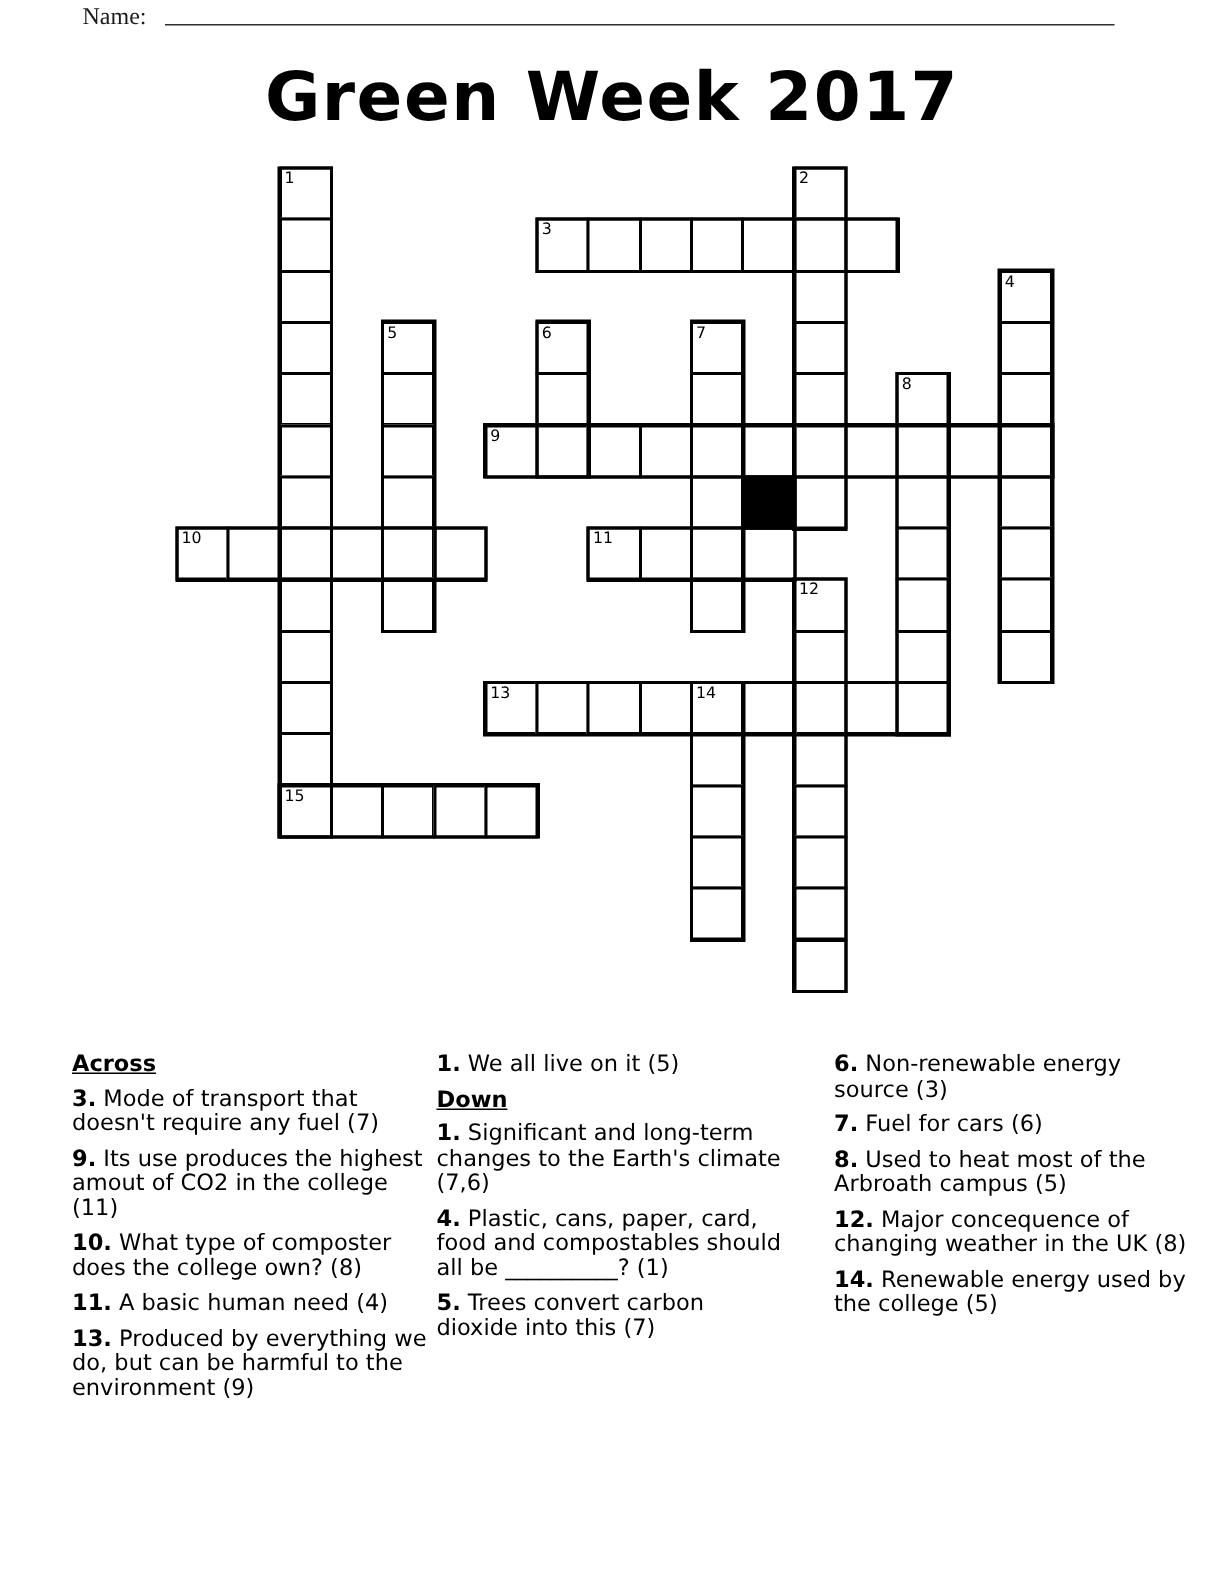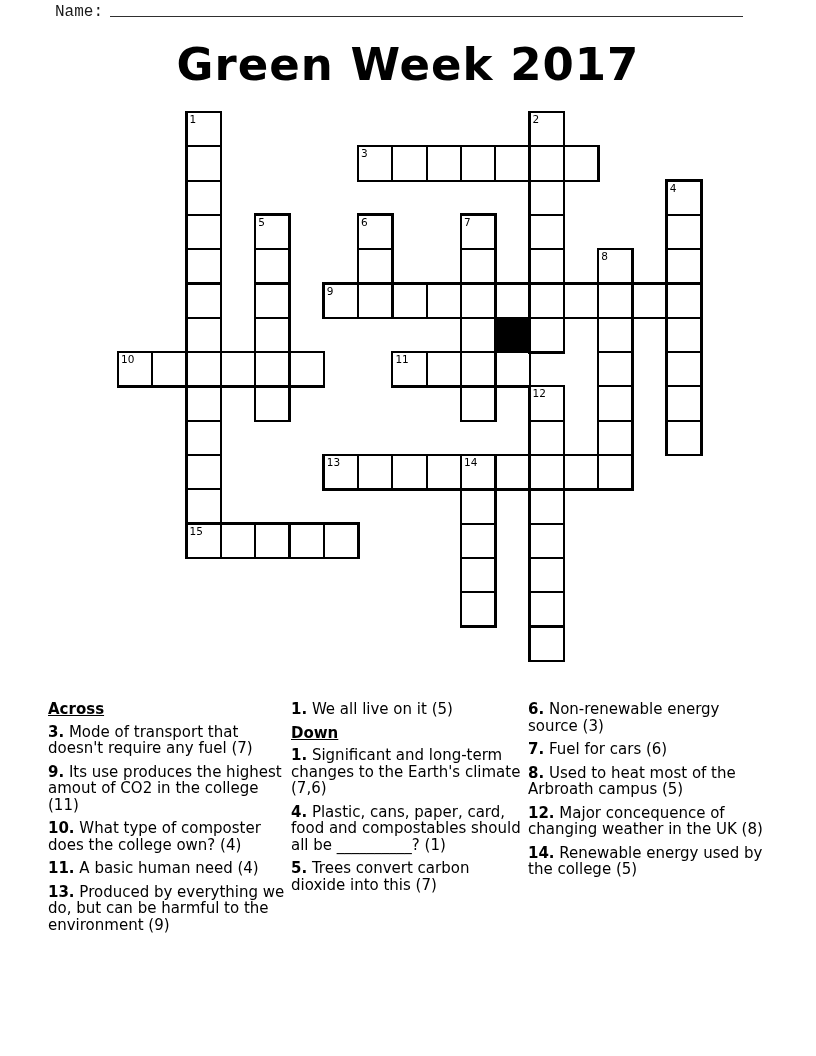--- a/index.html
+++ b/index.html
@@ -10,21 +10,21 @@
     background: #ffffff;
     color: #000;
     font-family: "DejaVu Sans", sans-serif;
     overflow: hidden;
   }
   
   .name-label {
     position: absolute;
     left: 55px;
     top: 3px;
-    font-family: Liberation Mono, monospace;
+    font-family: Liberation Serif, serif;
     font-size: 16px;
     line-height: 18px;
     color: #1a1a1a;
   }
   .name-line {
     position: absolute;
     left: 110px;
     top: 2px;
     width: 633px;
     height: 14px;
@@ -229,32 +229,32 @@
       <div class="word-outline" style="left: 411.1px; top: 273.9px; width: 37.3px; height: 277.4px;"></div>
       <div class="word-outline" style="left: 205.3px; top: 342.5px; width: 311.7px; height: 37.3px;"></div>
       <div class="word-outline" style="left: 342.5px; top: 342.5px; width: 37.3px; height: 174.5px;"></div>
       <div class="word-outline" style="left: 68.1px; top: 411.1px; width: 174.5px; height: 37.3px;"></div>
     </div>
 
   <div class="clue-col" id="clue-col-0" style="left:48px;  width:237px;">
       <div class="clue-header">Across</div>
       <div class="clue"><span class="cnum">3.</span><span class="ctext"> Mode of transport that doesn't require any fuel (7)</span></div>
       <div class="clue"><span class="cnum">9.</span><span class="ctext"> Its use produces the highest amout of CO2 in the college (11)</span></div>
-      <div class="clue"><span class="cnum">10.</span><span class="ctext"> What type of composter does the college own? (4)</span></div>
+      <div class="clue"><span class="cnum">10.</span><span class="ctext"> What type of composter does the college own? (8)</span></div>
       <div class="clue"><span class="cnum">11.</span><span class="ctext"> A basic human need (4)</span></div>
       <div class="clue"><span class="cnum">13.</span><span class="ctext"> Produced by everything we do, but can be harmful to the environment (9)</span></div>
     </div>
   <div class="clue-col" id="clue-col-1" style="left:291px; width:237px;">
       <div class="clue"><span class="cnum">1.</span><span class="ctext"> We all live on it (5)</span></div>
       <div class="clue-header">Down</div>
       <div class="clue"><span class="cnum">1.</span><span class="ctext"> Significant and long-term changes to the Earth's climate (7,6)</span></div>
       <div class="clue"><span class="cnum">4.</span><span class="ctext"> Plastic, cans, paper, card, food and compostables should all be __________? (1)</span></div>
       <div class="clue"><span class="cnum">5.</span><span class="ctext"> Trees convert carbon dioxide into this (7)</span></div>
     </div>
-  <div class="clue-col" id="clue-col-2" style="left:528px; width:242px;">
+  <div class="clue-col" id="clue-col-2" style="left:556px; width:242px;">
       <div class="clue"><span class="cnum">6.</span><span class="ctext"> Non-renewable energy source (3)</span></div>
       <div class="clue"><span class="cnum">7.</span><span class="ctext"> Fuel for cars (6)</span></div>
       <div class="clue"><span class="cnum">8.</span><span class="ctext"> Used to heat most of the Arbroath campus (5)</span></div>
       <div class="clue"><span class="cnum">12.</span><span class="ctext"> Major concequence of changing weather in the UK (8)</span></div>
       <div class="clue"><span class="cnum">14.</span><span class="ctext"> Renewable energy used by the college (5)</span></div>
     </div>
 
 </div>
 
 </body></html>

